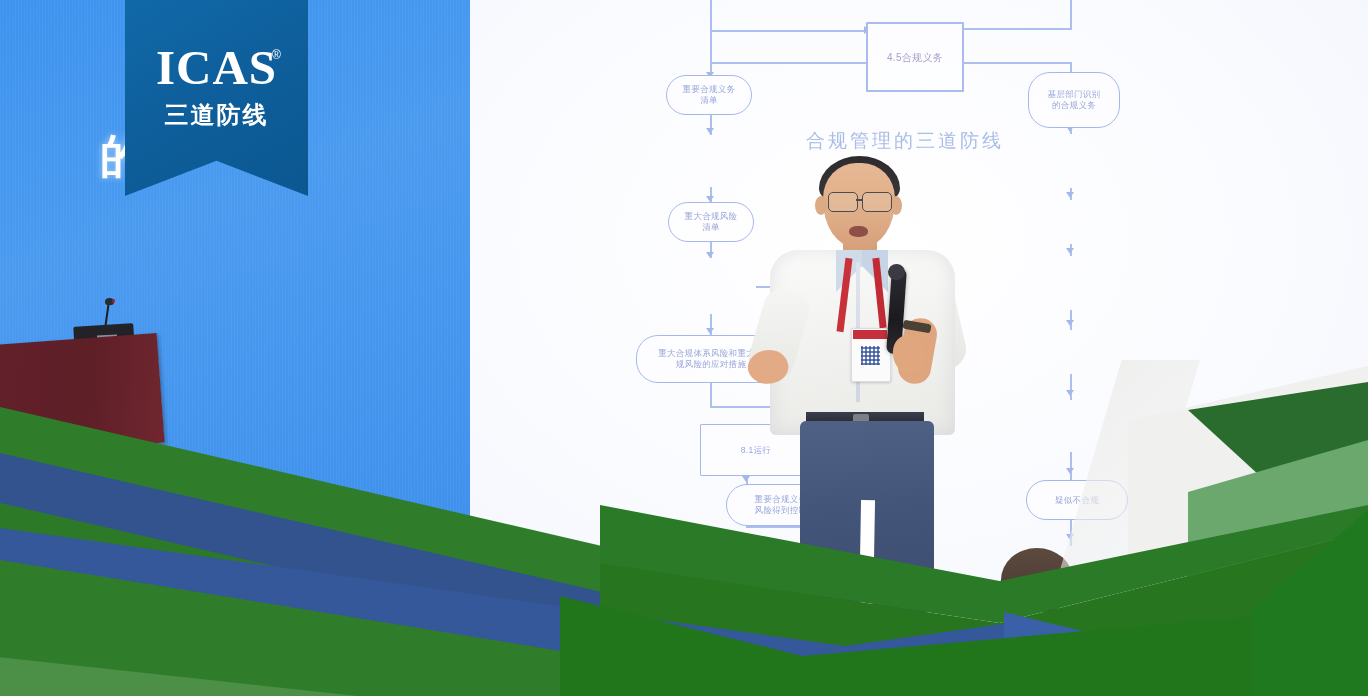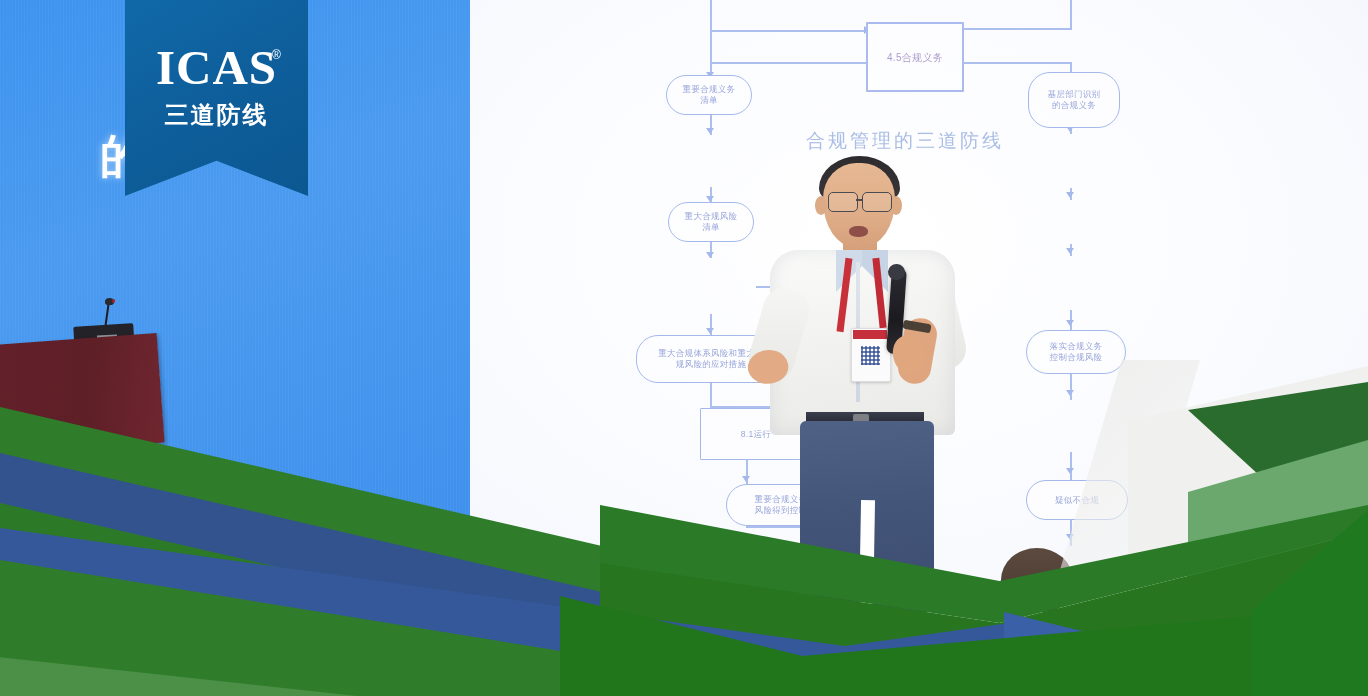--- a/index.html
+++ b/index.html
@@ -509,25 +509,24 @@
     <div class="fl-line v" style="left:604px; top:374px; height:26px;"></div>
     <div class="fl-arrow" style="left:600px; top:390px;"></div>
     <div class="fl-line v" style="left:604px; top:452px; height:28px;"></div>
     <div class="fl-arrow" style="left:600px; top:468px;"></div>
     <div class="fl-line v" style="left:604px; top:520px; height:26px;"></div>
     <div class="fl-arrow" style="left:600px; top:534px;"></div>
   <div class="fl-node rect strong" style="left: 400px; top: 22px; width: 98px; height: 70px;">4.5合规义务</div>
       <div class="fl-node rounded" style="left: 200px; top: 75px; width: 86px; height: 40px;">重要合规义务<br>清单</div>
       <div class="fl-node rounded" style="left: 202px; top: 202px; width: 86px; height: 40px;">重大合规风险<br>清单</div>
       <div class="fl-node rounded" style="left: 170px; top: 335px; width: 150px; height: 48px;">重大合规体系风险和重大合<br>规风险的应对措施</div>
-      <div class="fl-node rect" style="left: 234px; top: 408px; width: 112px; height: 52px;">8.1运行</div>
+      <div class="fl-node rect" style="left: 234px; top: 424px; width: 112px; height: 52px;">8.1运行</div>
       <div class="fl-node rounded" style="left: 260px; top: 484px; width: 110px; height: 42px;">重要合规义务<br>风险得到控制</div>
       <div class="fl-node rect" style="left: 296px; top: 548px; width: 96px; height: 52px;">9.1监视测量<br>分析和评价</div>
       <div class="fl-node rounded" style="left: 562px; top: 72px; width: 92px; height: 56px;">基层部门识别<br>的合规义务</div>
-      <div class="fl-node rounded" style="left: 560px; top: 330px; width: 100px; height: 44px;">落实合规义务<br>控制合规风险</div>
       <div class="fl-node rounded" style="left: 560px; top: 480px; width: 102px; height: 40px;">疑似不合规</div>
     </div>
 
   <div class="deck-title">合规管理的三道防线</div>
 
   <div class="wall-head-1">的</div>
 
   <div class="mic-stem"></div>
   <div class="mic-head"></div>
   <div class="mic-head-red"></div>

